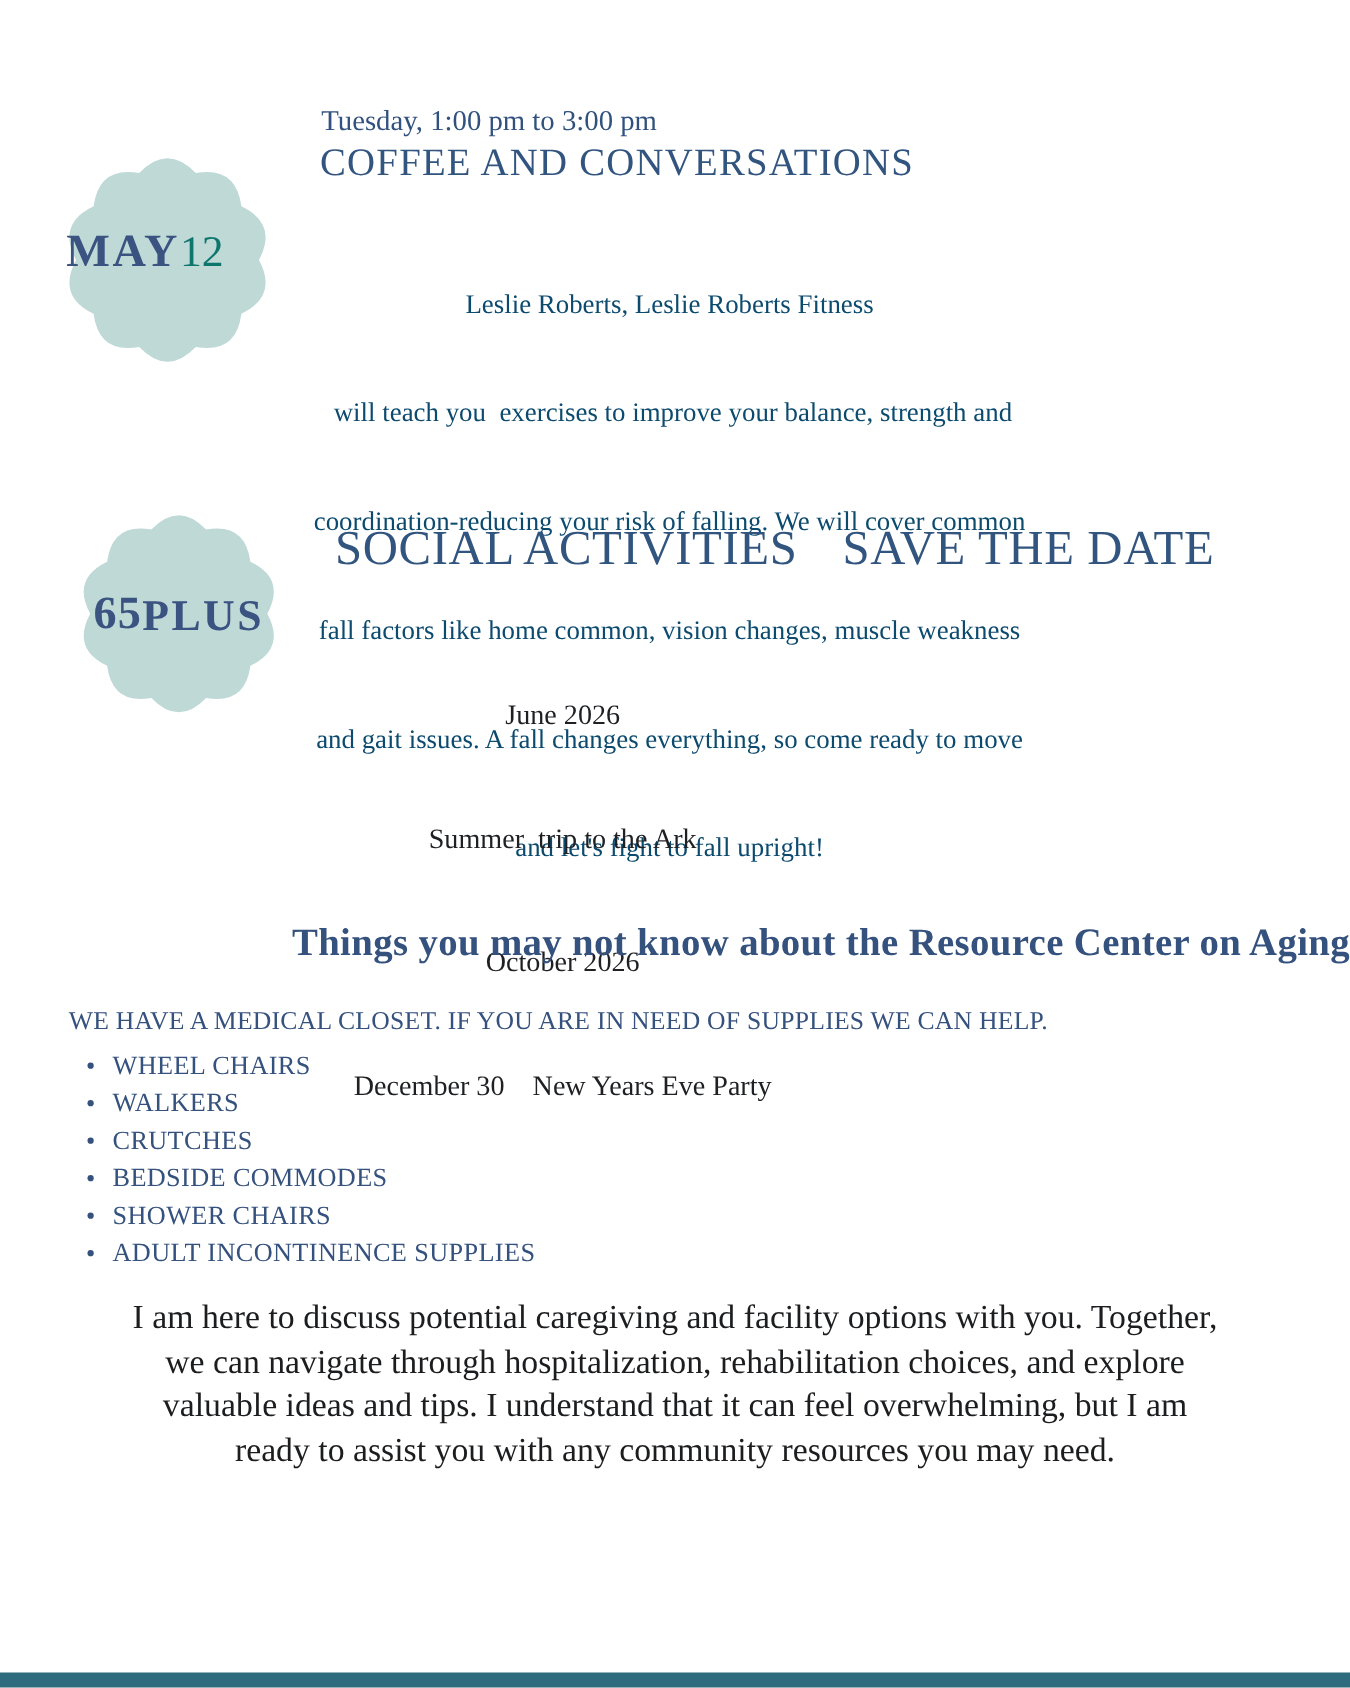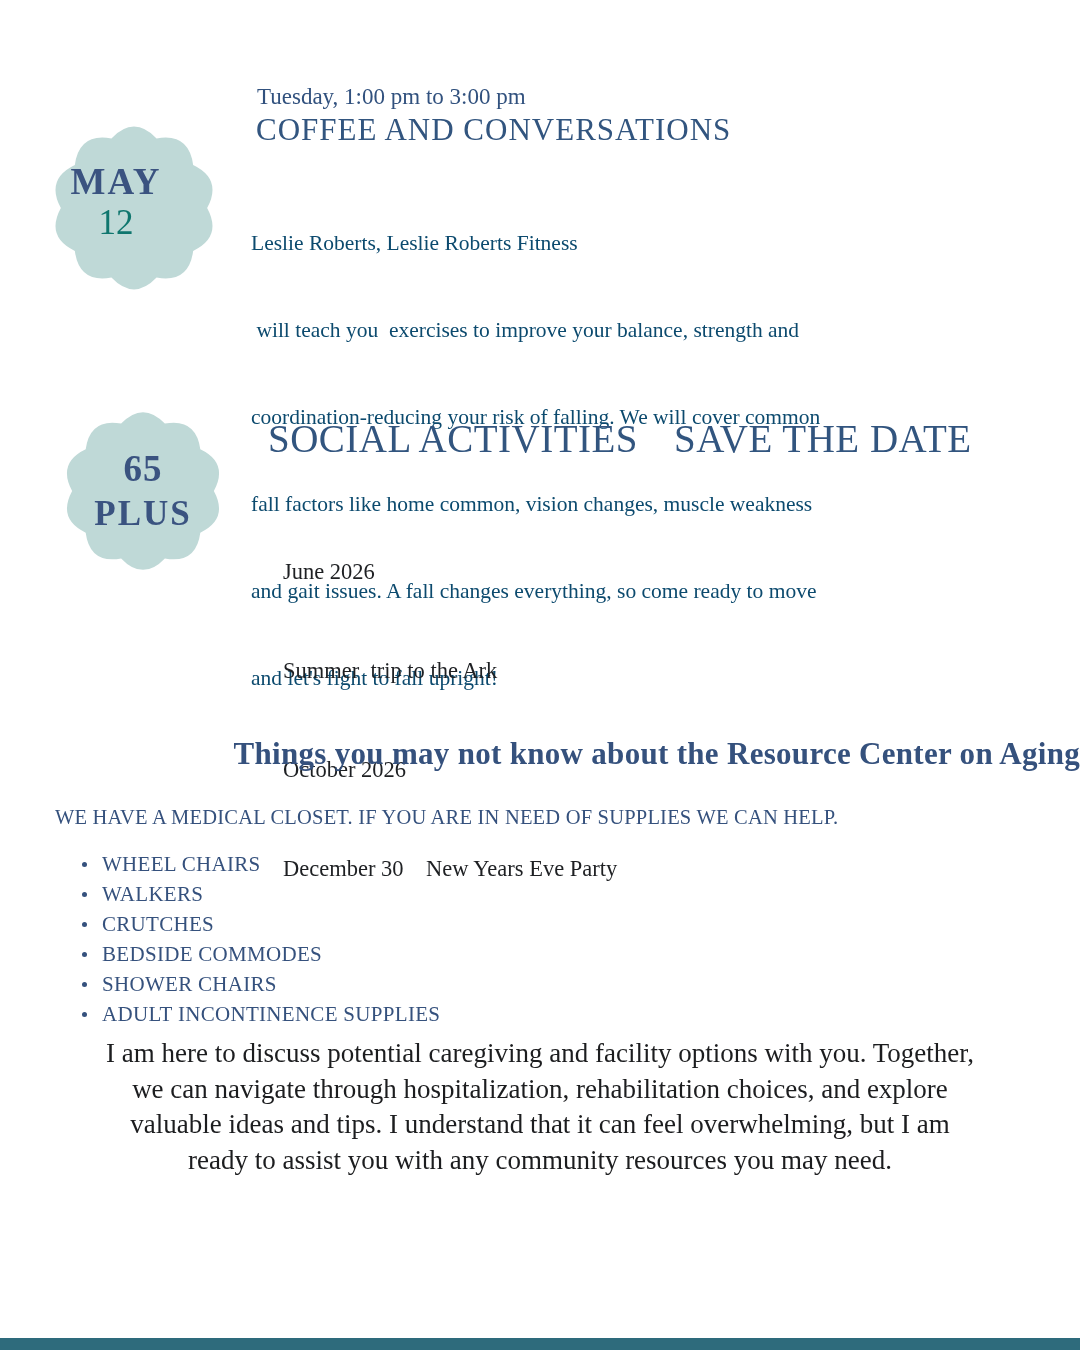--- a/index.html
+++ b/index.html
@@ -1,27 +1,27 @@
 <!DOCTYPE html>
 <html><head>
 <meta charset="utf-8">
 <style>
   html,body{margin:0;padding:0;}
   body{
     width:1080px;height:1350px;position:relative;background:#ffffff;
     font-family:"Liberation Serif","DejaVu Serif",serif;
     overflow:hidden;
   }
-  .abs{position:absolute;}
+  .abs{position:absolute;text-align:center;}
 
   
   .badge{position:absolute;}
   .badge svg{position:absolute;left:0;top:0;width:100%;height:100%;}
   .badge .badge-text{
-    position:absolute;inset:0;display:flex;flex-direction:column;
+    position:absolute;inset:0;display:flex;flex-direction:row;
     align-items:center;justify-content:center;z-index:2;line-height:1.15;text-align:center;
   }
   .badge-month{font-weight:700;font-size:37px;letter-spacing:2px;color:#3a5380;}
   .badge-day{font-size:35px;color:#0f766e;margin-top:0;}
   .badge-65{font-weight:700;font-size:37px;letter-spacing:1px;color:#3a5380;}
   .badge-plus{font-weight:700;font-size:35px;letter-spacing:2px;color:#3a5380;margin-top:4px;}
   .badge1-textshift{transform:translate(-18px,-6px);}
 
   
   .time-line{left:257px;top:84px;font-size:23px;color:#31517e;}
@@ -32,21 +32,21 @@
   .event2-title{left:268px;top:416px;font-size:39px;color:#32557f;letter-spacing:0.5px;}
   .event2-title .gap{display:inline-block;width:36px;}
   .event2-dates{left:283px;top:489px;font-size:22.5px;line-height:33px;color:#1e2023;white-space:pre-wrap;}
 
   
   .resource-heading{
     left:0;top:736px;width:1080px;text-align:right;
     font-size:31px;font-weight:700;color:#35517d;letter-spacing:0.3px;
   }
   .resource-intro{left:55px;top:806px;font-size:20.5px;color:#35517d;letter-spacing:0.2px;}
-  .supplies{left:70px;top:837px;margin:12px;padding:0;list-style:none;}
+  .supplies{left:70px;top:837px;margin:0;padding:0;list-style:none;}
   .supplies li{
     font-size:21px;line-height:30px;color:#35517d;letter-spacing:0.3px;
     display:flex;align-items:center;
   }
   .supplies li .dot{
     width:5px;height:5px;border-radius:50%;background:#35517d;
     display:inline-block;margin-right:15px;flex:0 0 auto;
   }
 
   

